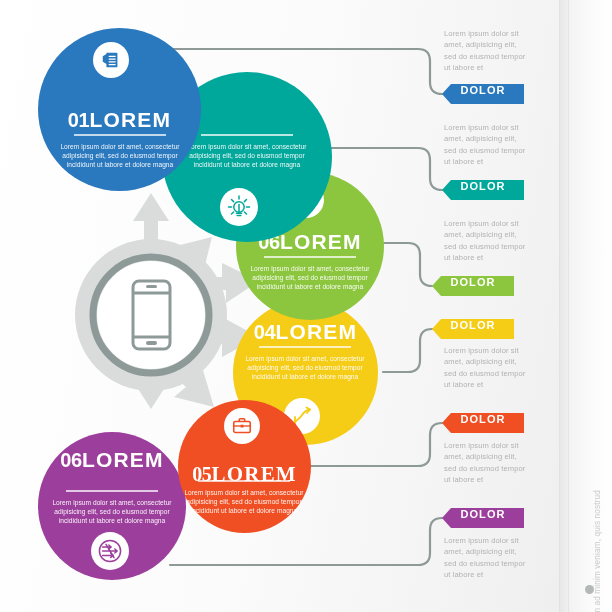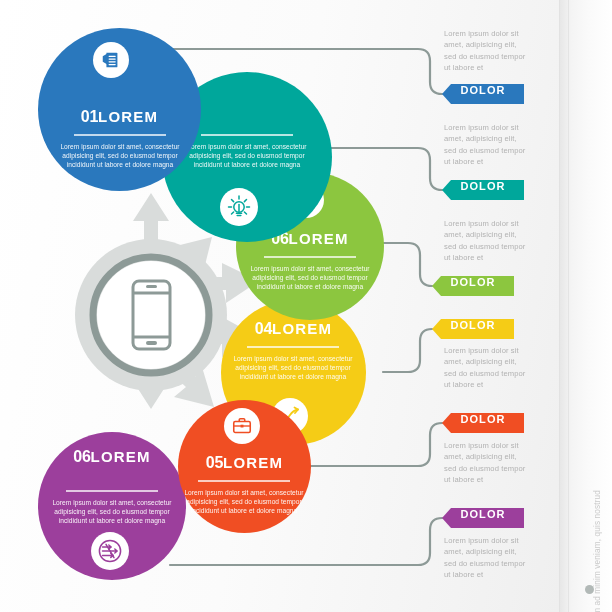--- a/index.html
+++ b/index.html
@@ -54,45 +54,45 @@
     color:#ffffff;
     box-sizing:border-box;
   }
   .node .title{
     position:absolute;left:0;right:0;
     text-align:center;
     font-weight:bold;
     white-space:nowrap;
   }
   .node .num{
-    font-size:16px;font-weight:bold;letter-spacing:-.3px;
+    font-size:20px;font-weight:bold;letter-spacing:-.3px;
   }
   .node .word{
-    font-size:15px;font-weight:bold;letter-spacing:1.2px;
+    font-size:21px;font-weight:bold;letter-spacing:1.2px;
   }
   .node .rule{
     position:absolute;height:2px;background:rgba(255,255,255,.72);
   }
   .node .body{
     position:absolute;
     font-size:6.6px;line-height:9.2px;
     color:rgba(255,255,255,.93);
     text-align:center;
     letter-spacing:.05px;
   }
   .node .badge-icon{
     position:absolute;border-radius:50%;background:#ffffff;
     display:flex;align-items:center;justify-content:center;
   }
 
   
   #n1{left:38px;top:28px;width:163px;height:163px;background:#2a78bd;z-index:6;}
   #n2{left:162px;top:72px;width:170px;height:170px;background:#00a79b;z-index:5;}
   #n3{left:236px;top:172px;width:148px;height:148px;background:#8cc63f;z-index:4;}
-  #n4{left:221px;top:300px;width:145px;height:145px;background:#f5cc16;z-index:3;}
+  #n4{left:233px;top:300px;width:145px;height:145px;background:#f5cc16;z-index:3;}
   #n5{left:178px;top:400px;width:133px;height:133px;background:#f04e23;z-index:5;}
   #n6{left:38px;top:432px;width:148px;height:148px;background:#9c3f9c;z-index:4;}
 
   
   .rtext{
     position:absolute;
     width:86px;
     font-size:7.6px;line-height:11.4px;
     color:#b2b2b2;letter-spacing:.1px;
   }
@@ -239,21 +239,21 @@
 
   <div class="node" id="n5">
     <div class="badge-icon" style="left:46px;top:8px;width:36px;height:36px;">
       <svg width="22" height="22" viewBox="0 0 24 24">
         <rect x="3" y="7" width="18" height="12" rx="1.6" fill="none" stroke="#f04e23" stroke-width="1.7"></rect>
         <path d="M9,7 V5.2 a1.2,1.2 0 0 1 1.2,-1.2 h3.6 a1.2,1.2 0 0 1 1.2,1.2 V7" fill="none" stroke="#f04e23" stroke-width="1.7"></path>
         <line x1="3" y1="12" x2="21" y2="12" stroke="#f04e23" stroke-width="1.5"></line>
         <rect x="10.4" y="10.6" width="3.2" height="3" fill="#f04e23"></rect>
       </svg>
     </div>
-    <div class="title" style="top:54px;">
+    <div class="title" style="top:62px;font-family:Liberation Serif, serif;">
       <span class="num">05</span><span class="word">LOREM</span>
     </div>
     <div class="rule" style="left:20px;top:80px;width:92px;"></div>
     <div class="body" style="left:4px;top:88px;width:124px;">Lorem ipsum dolor sit amet, consectetur adipisicing elit, sed do eiusmod tempor incididunt ut labore et dolore magna</div>
   </div>
 
   <div class="node" id="n6">
     <div class="title" style="top:16px;">
       <span class="num">06</span><span class="word">LOREM</span>
     </div>

